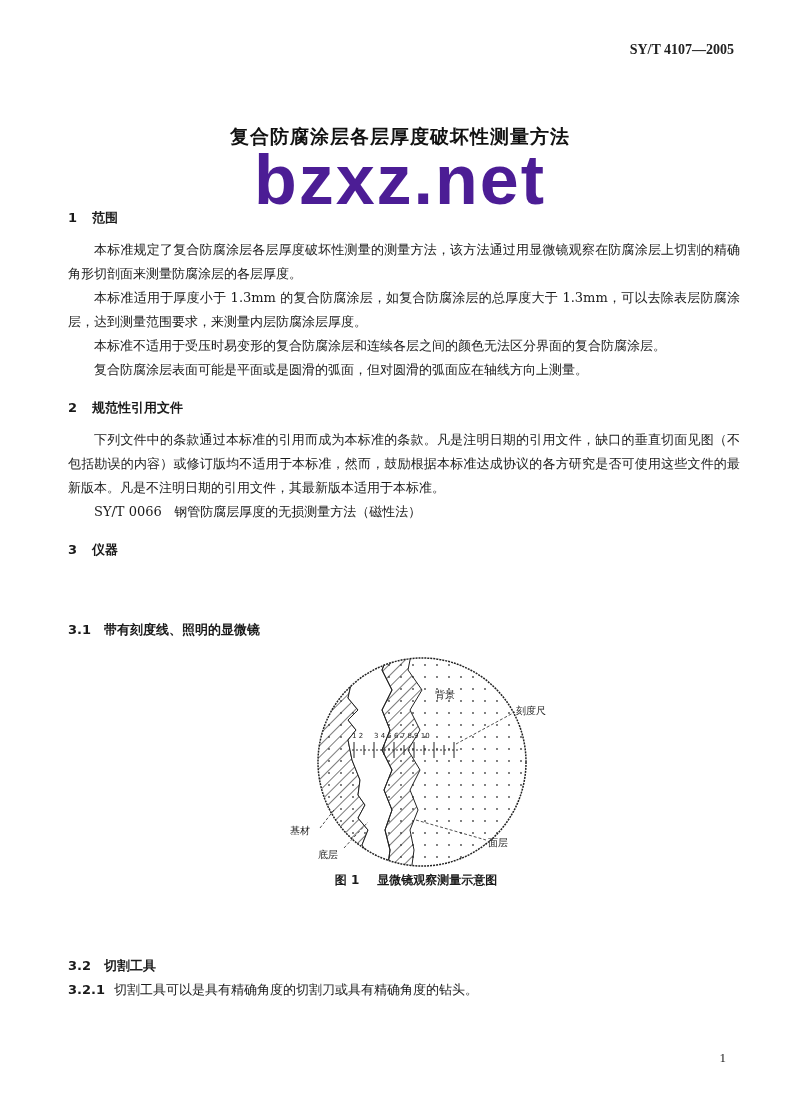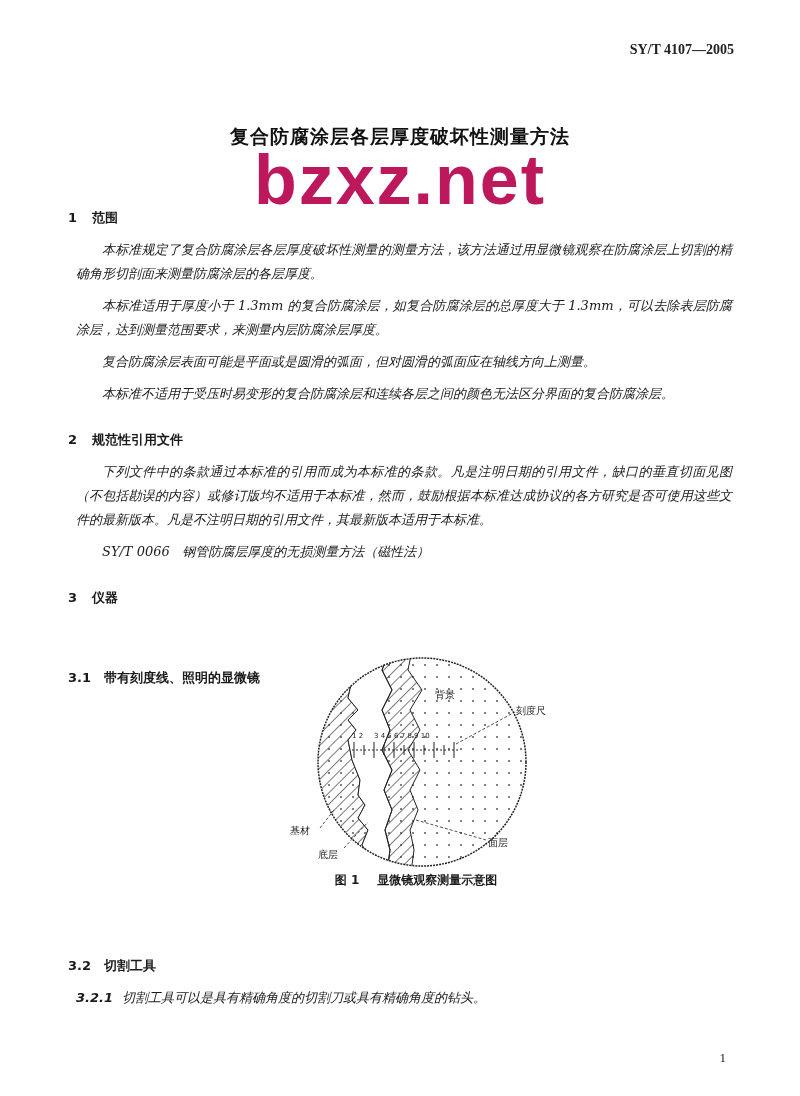--- a/index.html
+++ b/index.html
@@ -14,34 +14,34 @@
     color: #222;
   }
   .doc-title {
     position: absolute; top: 124px; left: 0; width: 800px; text-align: center;
     font-family: "DejaVu Sans", sans-serif; font-weight: bold; font-size: 19px;
     letter-spacing: 1px; color: #111; z-index: 2;
   }
   .watermark {
     position: absolute; top: 140px; left: 200px; width: 400px; text-align: center;
     font-family: "Liberation Sans", sans-serif; font-weight: bold; font-size: 70px;
-    color: #be185d; letter-spacing: 2px; z-index: 1; line-height: 80px;
+    color: #4c1d95; letter-spacing: 2px; z-index: 1; line-height: 80px;
   }
   .content {
     position: absolute; left: 68px; top: 206px; width: 672px;
     font-size: 13px; line-height: 24px; z-index: 3;
   }
   .h1 {
     font-family: "DejaVu Sans", sans-serif; font-weight: bold; font-size: 13px;
     margin: 0 0 8px 0;
   }
   .h1 .num { display: inline-block; width: 24px; }
   .h2 { font-family: "DejaVu Sans", sans-serif; font-weight: bold; font-size: 13px; margin: 0; }
   .h2 .num { display: inline-block; width: 36px; margin-top: 48px; }
-  p { margin: 8px; text-indent: 2em; text-align: justify; font-style: italic; }
+  p { margin: 0; text-indent: 2em; text-align: justify; }
   .clause { text-indent: 0; }
   .clause .num { font-family: "DejaVu Sans", sans-serif; font-weight: bold; display: inline-block; width: 46px; }
   .gap-m { height: 14px; }
   .figure {
     position: absolute; left: 290px; top: 650px; width: 260px; height: 220px; z-index: 3;
   }
   .fig-caption {
     position: absolute; top: 872px; left: 0; width: 800px; text-align: center;
     font-family: "DejaVu Sans", sans-serif; font-weight: bold; font-size: 12px; z-index: 3; margin-left: 16px;
   }
@@ -62,22 +62,22 @@
 <div class="std-code">SY/T 4107—2005</div>
 <div class="watermark">bzxz.net</div>
 <div class="doc-title">复合防腐涂层各层厚度破坏性测量方法</div>
 
 <div class="content">
   <div class="h1">
     <span class="num">1</span><span>范围</span>
   </div>
   <p>本标准规定了复合防腐涂层各层厚度破坏性测量的测量方法，该方法通过用显微镜观察在防腐涂层上切割的精确角形切剖面来测量防腐涂层的各层厚度。</p>
   <p>本标准适用于厚度小于 1.3mm 的复合防腐涂层，如复合防腐涂层的总厚度大于 1.3mm，可以去除表层防腐涂层，达到测量范围要求，来测量内层防腐涂层厚度。</p>
+  <p>本标准不适用于受压时易变形的复合防腐涂层和连续各层之间的颜色无法区分界面的复合防腐涂层。</p>
   <p>复合防腐涂层表面可能是平面或是圆滑的弧面，但对圆滑的弧面应在轴线方向上测量。</p>
-  <p>本标准不适用于受压时易变形的复合防腐涂层和连续各层之间的颜色无法区分界面的复合防腐涂层。</p>
   <div class="gap-m"></div>
 
   <div class="h1">
     <span class="num">2</span><span>规范性引用文件</span>
   </div>
   <p>下列文件中的条款通过本标准的引用而成为本标准的条款。凡是注明日期的引用文件，缺口的垂直切面见图（不包括勘误的内容）或修订版均不适用于本标准，然而，鼓励根据本标准达成协议的各方研究是否可使用这些文件的最新版本。凡是不注明日期的引用文件，其最新版本适用于本标准。</p>
   <p>
     <span>SY/T 0066</span>&nbsp;&nbsp;&nbsp;<span>钢管防腐层厚度的无损测量方法（磁性法）</span>
   </p>
   <div class="gap-m"></div>

